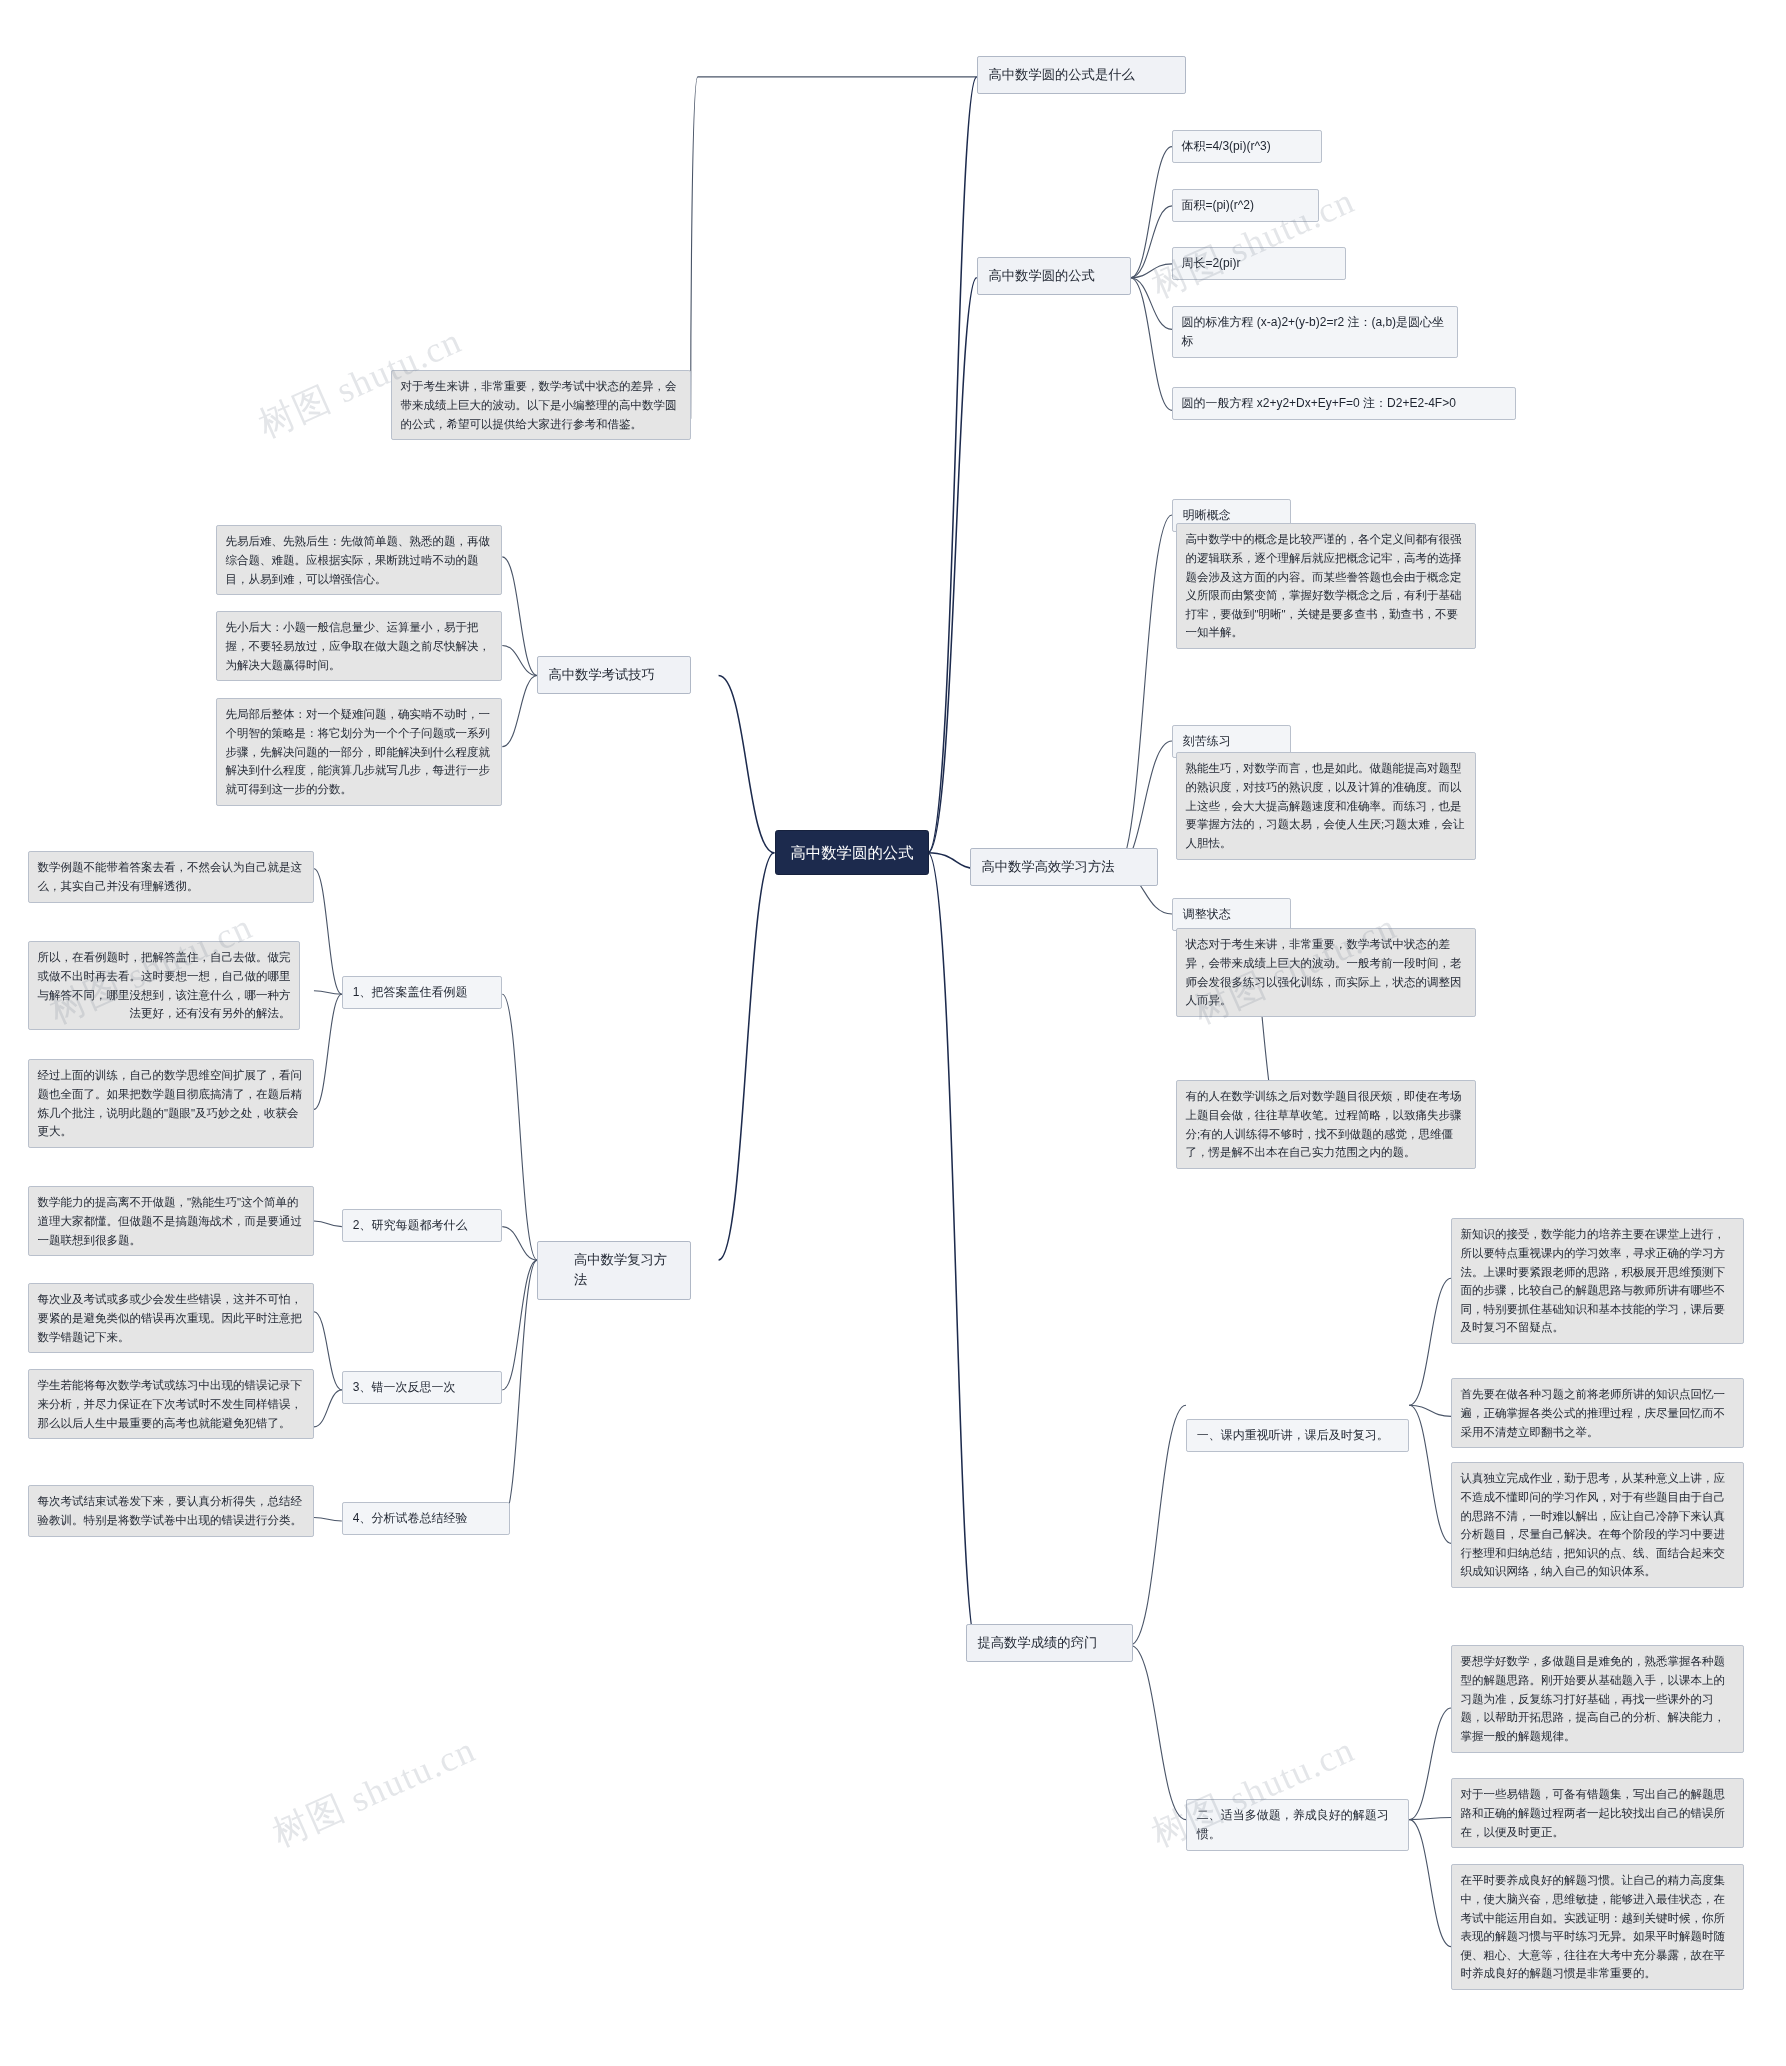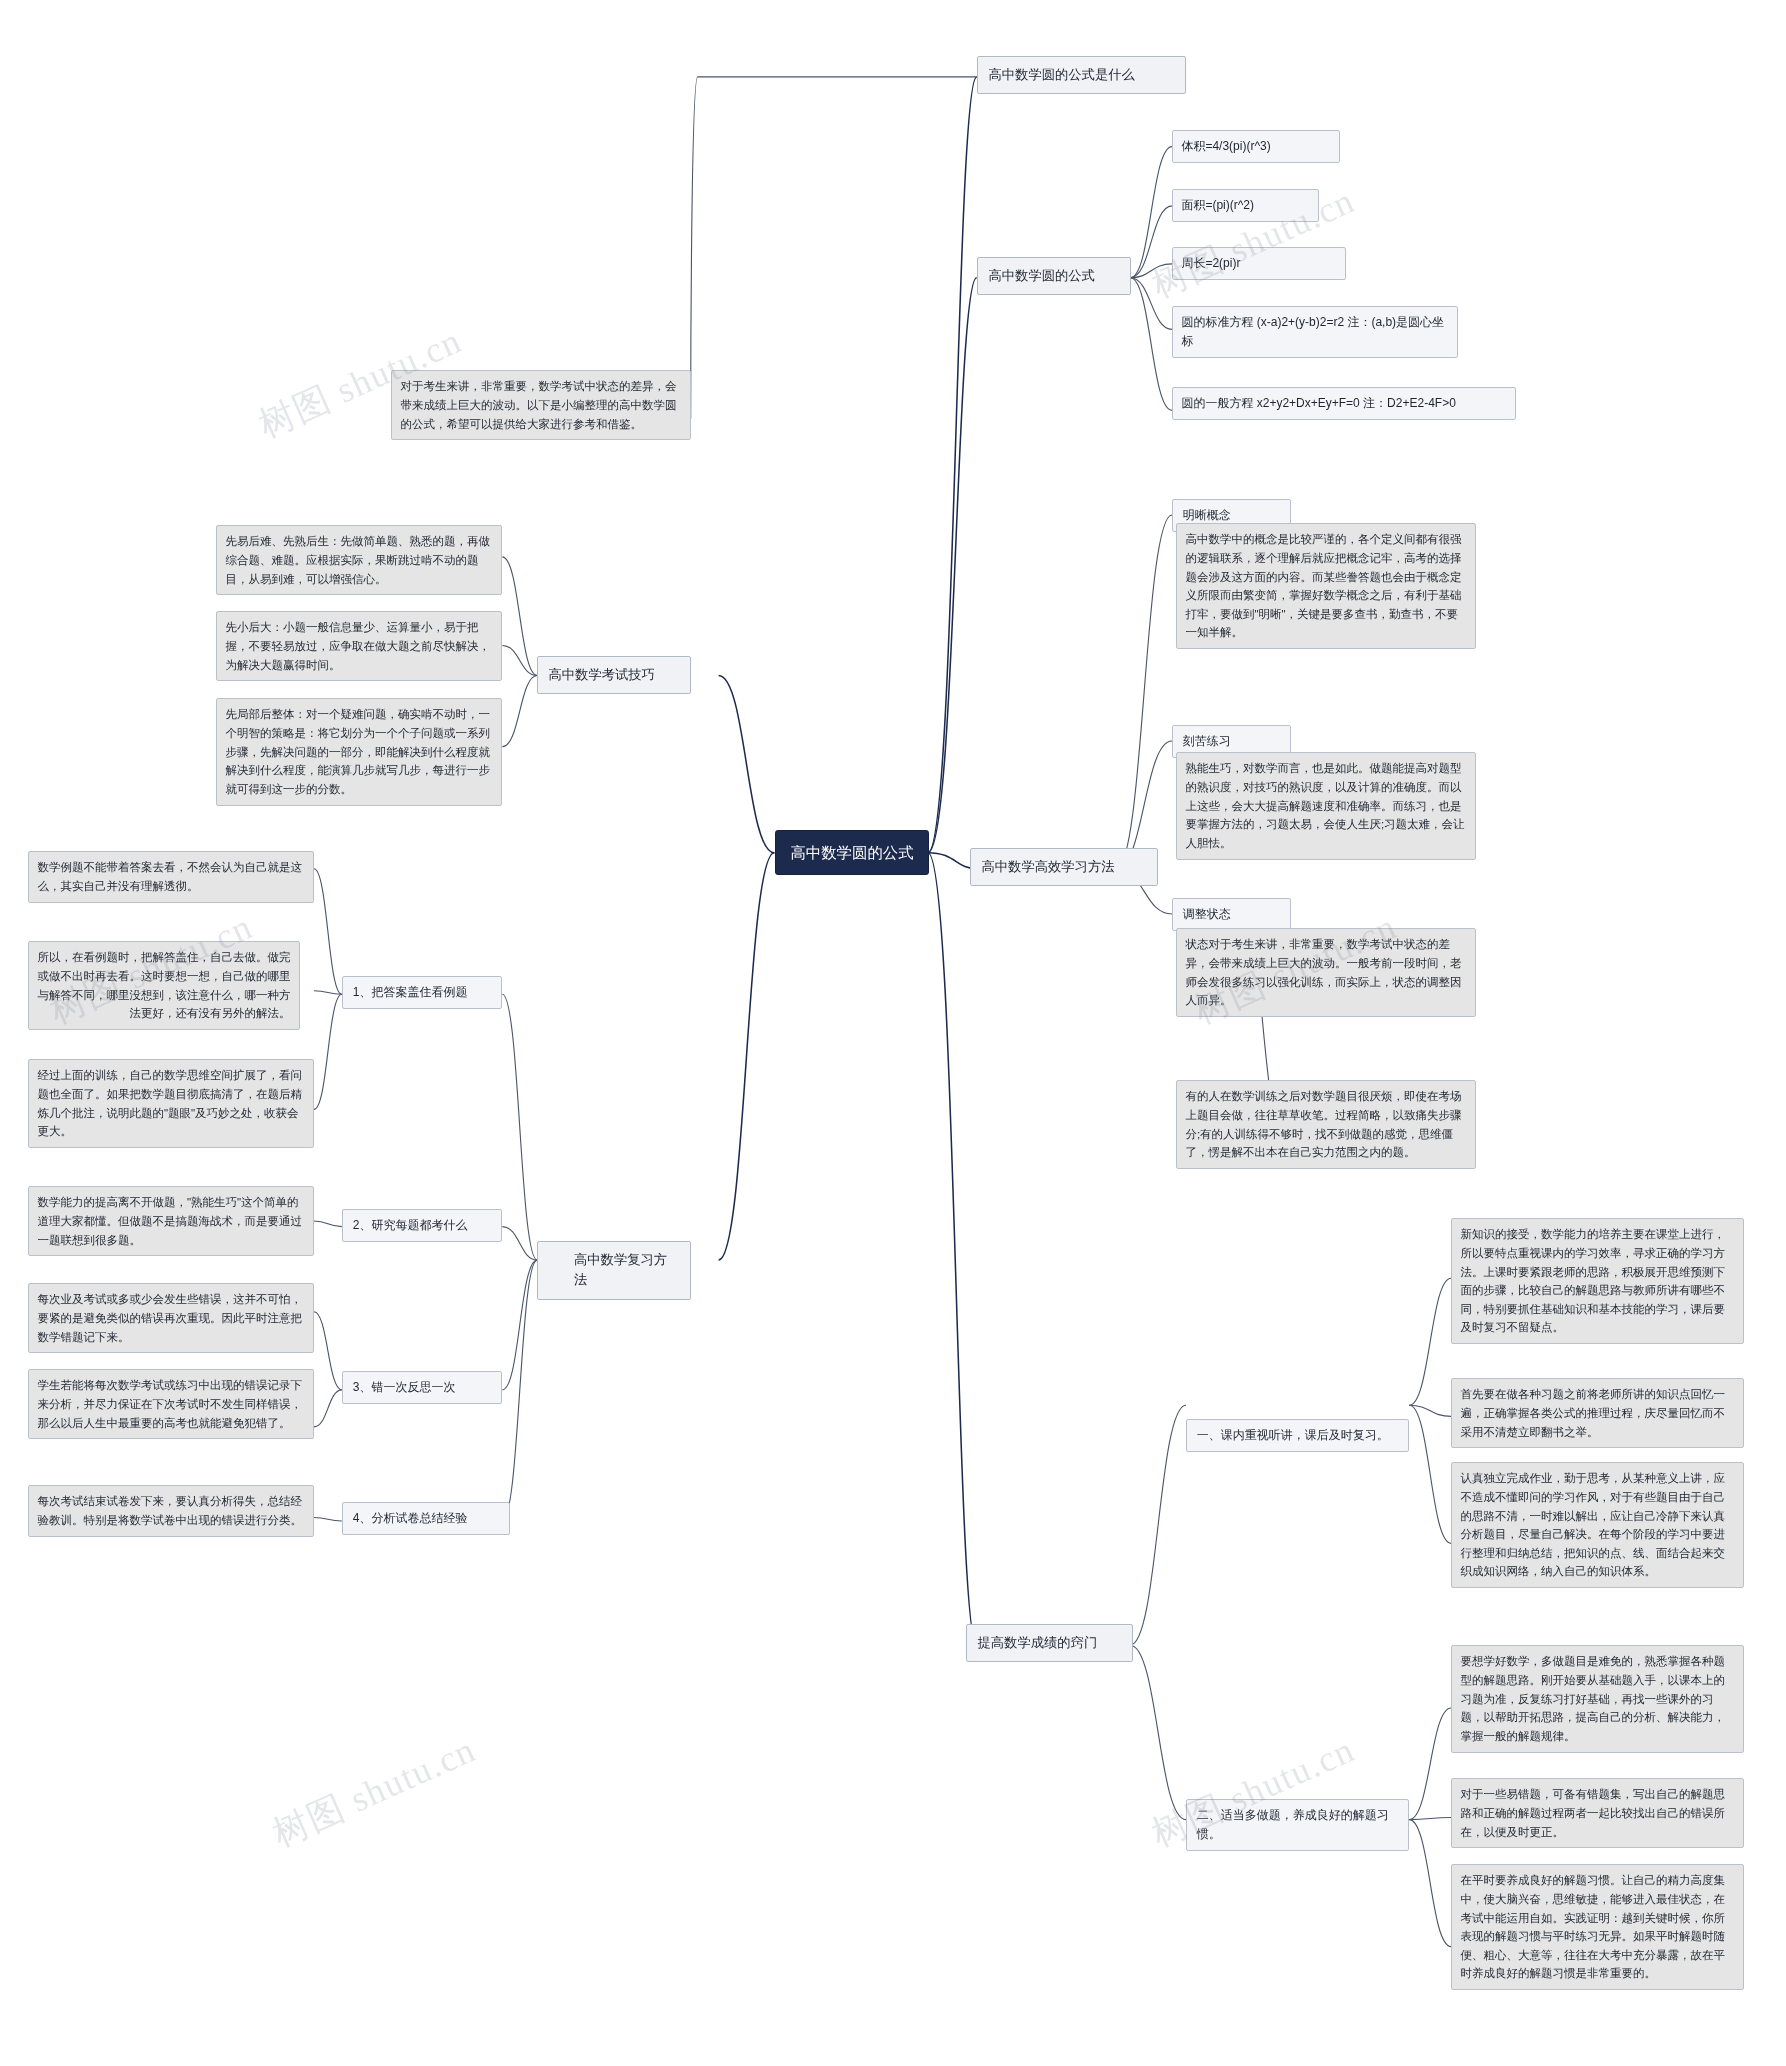--- a/index.html
+++ b/index.html
@@ -144,21 +144,21 @@
   </svg>
 
   <div class="node root" style="left:775px; top:830px; width:154px;">高中数学圆的公式</div>
 
   <div class="node l1" style="left:977px; top:56px; width:209px;">高中数学圆的公式是什么</div>
 
   <div class="node para" style="left:391px; top:370px; width:300px;">对于考生来讲，非常重要，数学考试中状态的差异，会带来成绩上巨大的波动。以下是小编整理的高中数学圆的公式，希望可以提供给大家进行参考和借鉴。</div>
 
   <div class="node l1" style="left:977px; top:257px; width:154px;">高中数学圆的公式</div>
 
-  <div class="node arrow" style="left:1172px; top:130px; width:168px;">体积=4/3(pi)(r^3)</div>
+  <div class="node arrow" style="left:1172px; top:130px; width:150px;">体积=4/3(pi)(r^3)</div>
   <div class="node arrow" style="left:1172px; top:189px; width:147px;">面积=(pi)(r^2)</div>
   <div class="node arrow" style="left:1172px; top:247px; width:174px;">周长=2(pi)r</div>
   <div class="node arrow" style="left:1172px; top:306px; width:286px;">圆的标准方程 (x-a)2+(y-b)2=r2 注：(a,b)是圆心坐标</div>
   <div class="node arrow" style="left:1172px; top:387px; width:344px;">圆的一般方程 x2+y2+Dx+Ey+F=0 注：D2+E2-4F&gt;0</div>
 
   <div class="node l1" style="left:970px; top:848px; width:188px;">高中数学高效学习方法</div>
 
   <div class="node tag" style="left:1172px; top:499px; width:119px;">明晰概念</div>
   <div class="node para" style="left:1176px; top:523px; width:300px;">高中数学中的概念是比较严谨的，各个定义间都有很强的逻辑联系，逐个理解后就应把概念记牢，高考的选择题会涉及这方面的内容。而某些誊答题也会由于概念定义所限而由繁变简，掌握好数学概念之后，有利于基础打牢，要做到"明晰"，关键是要多查书，勤查书，不要一知半解。</div>
 

